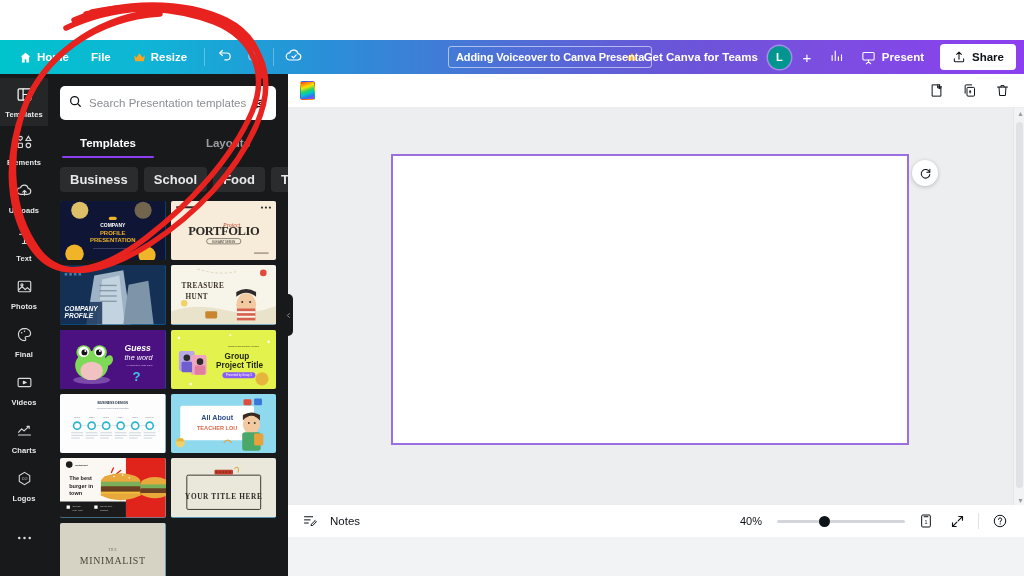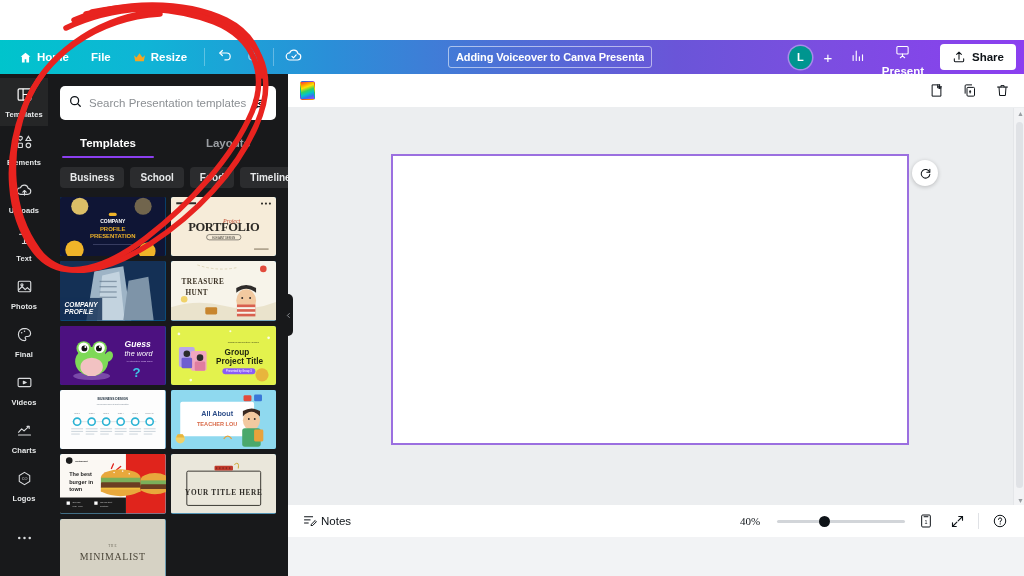--- a/index.html
+++ b/index.html
@@ -48,21 +48,21 @@
     display:flex; align-items:center; justify-content:center;
     font-size:11px; font-weight:700; color:#fff; cursor:pointer;
     box-shadow: 0 0 0 1.5px rgba(255,255,255,.35);
   }
   .plus-btn {
     width:24px; height:24px; border-radius:50%; display:flex; align-items:center;
     justify-content:center; font-size:15px; color:#fff; cursor:pointer; margin-left:4px;
   }
   .present-btn {
     display:flex; align-items:center; gap:6px; height:26px; padding:0 10px;
-    border-radius:4px; font-size:11.5px; font-weight:700; color:#fff; cursor:pointer;flex-direction:column;
+    border-radius:4px; font-size:11.5px; font-weight:700; color:#fff; cursor:pointer;
   }
   .share-btn {
     display:flex; align-items:center; gap:6px; height:26px; padding:12px 12px;
     border-radius:4px; background:#fff; color:#0e1318;
     font-size:11.5px; font-weight:700; cursor:pointer; margin-left:6px;
   }
 
   
   .rail {
     position:absolute; left:0; top:74px; width:48px; height:502px;
@@ -101,21 +101,21 @@
     color:#9a9ea2; padding:7px 0 9px; cursor:pointer; position:relative;
   }
   .tab.active { color:#fff; }
   .tab.active:after {
     content:""; position:absolute; left:12%; right:12%; bottom:0; height:2.5px;
     background:#8b3ff0; border-radius:2px;
   }
 
   .chips { display:flex; gap:6px; padding:9px 0 9px 12px; align-items:center; overflow:hidden; }
   .chip {
-    background:#2b2c2e; color:#e7e9ea; font-size:10px; font-weight:600;
+    background:#2b2c2e; color:#e7e9ea; font-size:13px; font-weight:600;
     border-radius:4px; padding:5px 10px; white-space:nowrap; cursor:pointer;
   }
 
   .grid { display:grid; grid-template-columns:1fr 1fr; gap:5px; padding:0 12px; }
   .thumb {
     position:relative; width:100%; aspect-ratio:16/9; border-radius:2px;
     overflow:hidden; cursor:pointer; background:#0369a1;
   }
 
   
@@ -182,23 +182,23 @@
     position:absolute; left:83px; top:16px; width:58px; height:35px;
     background:#f1f2f4; border-radius:3px; display:flex; align-items:center;
     justify-content:center; cursor:pointer; color:#3d4348; font-size:17px;
   }
 
   
   .bottombar {
     position:absolute; left:288px; top:505px; width:736px; height:32px;
     background:#fff; display:flex; align-items:center; padding:0 14px;
   }
-  .notes-btn { display:flex; align-items:center; gap:4px; cursor:pointer; color:#0e1318; font-size:11.5px; }
+  .notes-btn { display:flex; align-items:center; gap:13px; cursor:pointer; color:#0e1318; font-size:11.5px; }
   .bb-right { margin-left:auto; display:flex; align-items:center; gap:11px; }
-  .zoom-pct { font-size:11px; color:#0e1318; font-weight:400; min-width:26px;font-family:Liberation Serif, serif; }
+  .zoom-pct { font-size:11px; color:#0e1318; font-weight:400; min-width:26px; }
   .slider { position:relative; width:128px; height:14px; display:flex; align-items:center; cursor:pointer; }
   .slider-track { width:100%; height:3px; background:#d2d5d9; border-radius:2px; }
   .slider-knob { position:absolute; left:42px; width:11px; height:11px; border-radius:50%; background:#0e1318; }
   .bb-icon { width:20px; height:20px; display:flex; align-items:center; justify-content:center; cursor:pointer; color:#0e1318; }
   .bb-sep { width:1px; height:16px; background:#e0e2e6; }
   .bottom-fill { position:absolute; left:288px; top:537px; width:736px; height:39px; background:#f2f3f5; }
 
   
   .annot { position:absolute; left:0; top:0; width:1024px; height:576px; pointer-events:none; z-index:50; }
 </style>
@@ -257,20 +257,28 @@
         <span>
           <svg width="18" height="15" viewBox="0 0 24 20" fill="none" stroke="#fff" stroke-width="1.6" stroke-linecap="round" stroke-linejoin="round">
               <path d="M6.5 16h10.2a4.3 4.3 0 0 0 .6-8.56A5.8 5.8 0 0 0 6.2 6.6 4.7 4.7 0 0 0 6.5 16Z"></path>
               <path d="m9.3 11.2 2 2 3.6-4"></path>
             </svg>
         </span>
       </div>
     </div>
 
     <div class="tb-right">
+      <div class="teams-btn">
+        <span class="tb-icon">
+          <svg width="12" height="10" viewBox="0 0 24 20">
+              <path d="M2 6l4.5 4L12 2l5.5 8L22 6l-2 11H4Z" fill="#f5a623"></path>
+            </svg>
+        </span>
+        <span>Get Canva for Teams</span>
+      </div>
 
       <div class="avatar">
         <span>L</span>
       </div>
 
       <div class="plus-btn">
         <span>+</span>
       </div>
 
       <div class="tb-iconbtn" style="margin-left:4px;">

